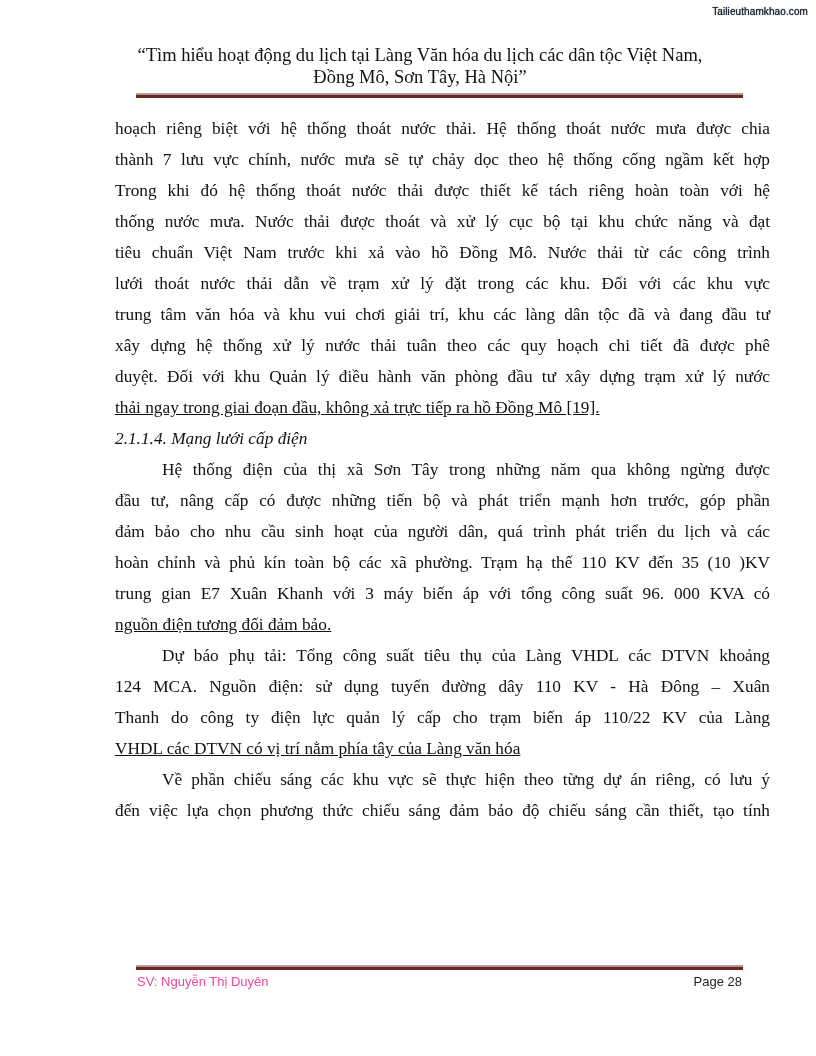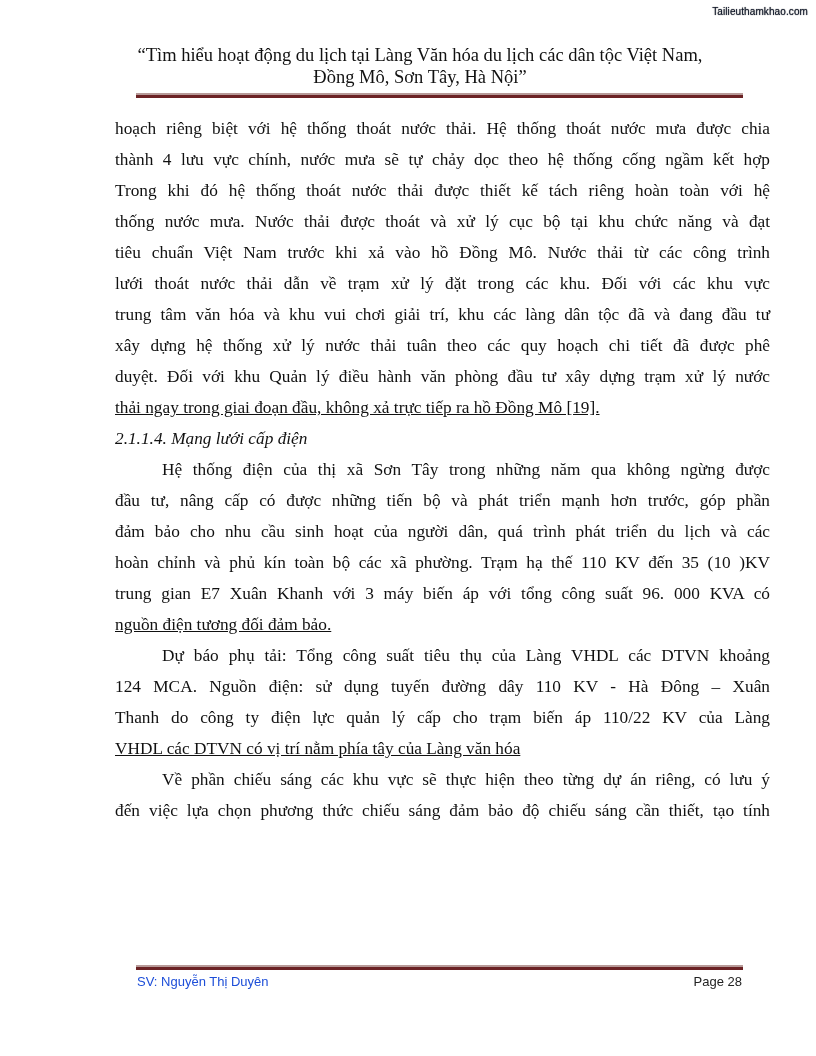--- a/index.html
+++ b/index.html
@@ -77,21 +77,21 @@
     }
     .line.ind {
       padding-left: 47px;
     }
     .footer-left {
       position: absolute;
       top: 974px;
       left: 137px;
       font-family: "Liberation Sans", sans-serif;
       font-size: 13px;
-      color: #1d4ed8;
+      color: #ec4899;
     }
     .footer-right {
       position: absolute;
       top: 974px;
       right: 74px;
       font-family: "Liberation Sans", sans-serif;
       font-size: 13px;
       color: #222;
     }
   </style>
@@ -106,21 +106,21 @@
 </div>
 
 <div class="rule header-rule">
   <div class="light"></div>
   <div class="dark"></div>
 </div>
 
 <div class="content">
   <div>
     <span class="line">hoạch riêng biệt với hệ thống thoát nước thải.  Hệ thống thoát nước mưa được chia</span>
-    <span class="line">thành 4 lưu vực chính, nước mưa sẽ tự chảy dọc theo hệ thống cống ngầm kết hợp</span>
+    <span class="line">thành 7 lưu vực chính, nước mưa sẽ tự chảy dọc theo hệ thống cống ngầm kết hợp</span>
     <span class="line">Trong khi đó hệ thống thoát nước thải được thiết kế tách riêng hoàn toàn với hệ</span>
     <span class="line">thống nước mưa. Nước thải được thoát và xử lý cục bộ tại khu chức năng và đạt</span>
     <span class="line">tiêu chuẩn Việt Nam trước khi xả vào hồ Đồng Mô. Nước thải từ các công trình</span>
     <span class="line">lưới thoát nước thải dẫn về trạm xử lý đặt trong các khu. Đối với các khu vực</span>
     <span class="line">trung tâm văn hóa và khu vui chơi giải trí, khu các làng dân tộc đã và đang đầu tư</span>
     <span class="line">xây dựng hệ thống xử lý nước thải tuân theo các quy hoạch chi tiết đã được phê</span>
     <span class="line">duyệt. Đối với khu Quản lý điều hành văn phòng đầu tư xây dựng trạm xử lý nước</span>
     <span class="line last">thải ngay trong giai đoạn đầu, không xả trực tiếp ra hồ Đồng Mô [19].</span>
   </div>
 

